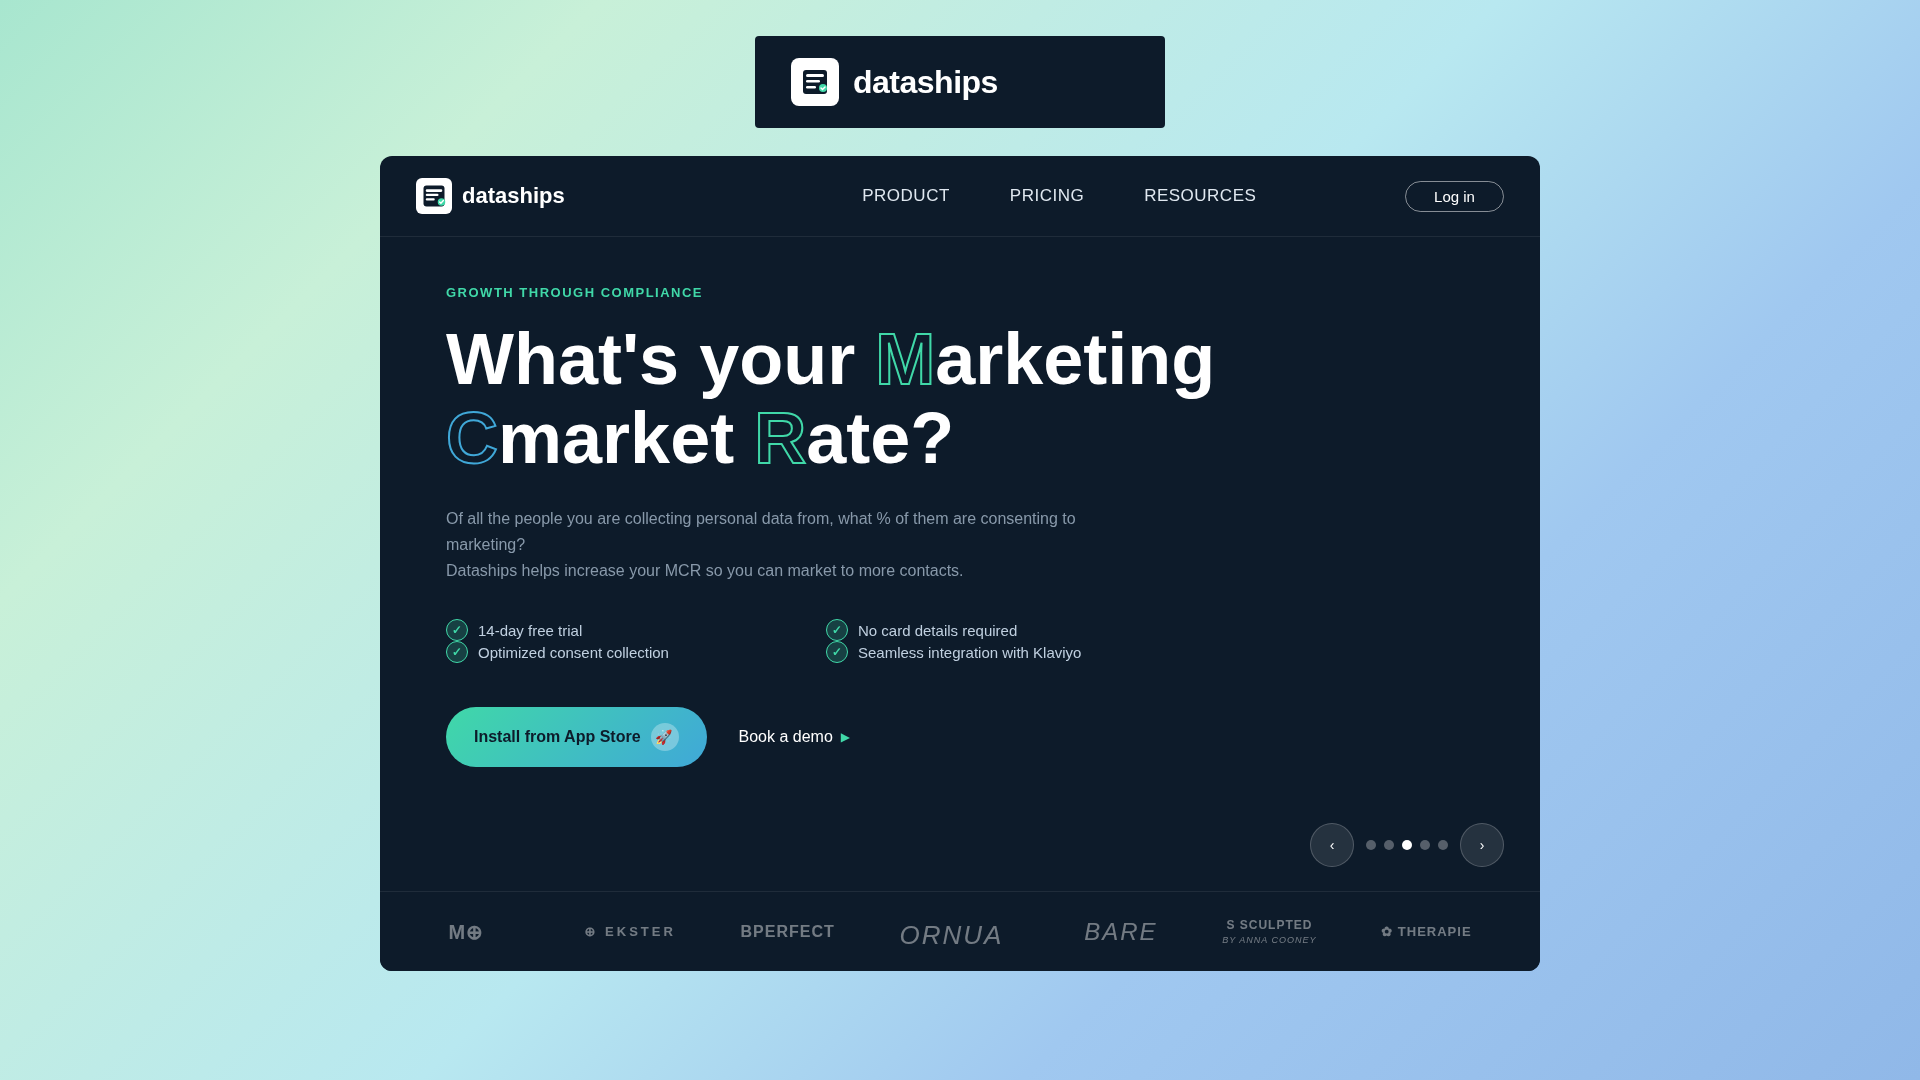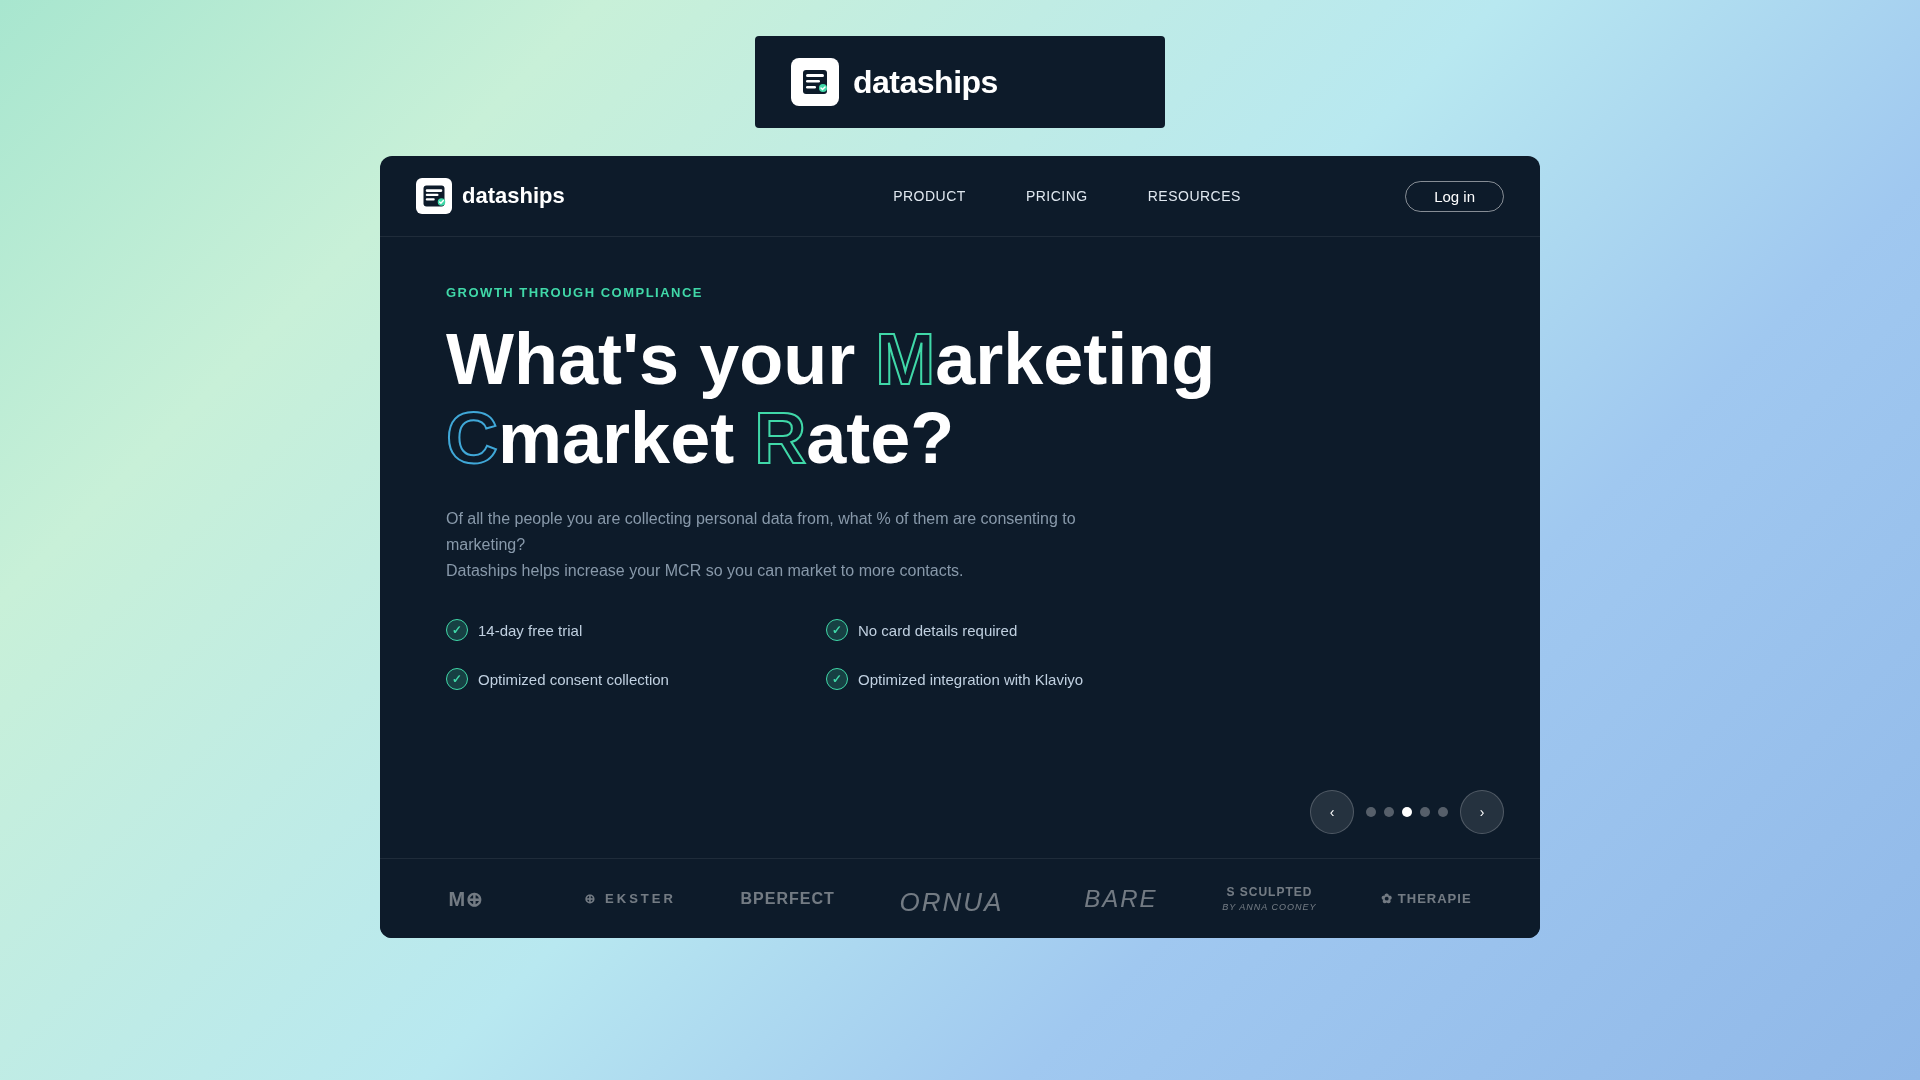--- a/index.html
+++ b/index.html
@@ -92,21 +92,21 @@
     }
 
     .nav-links {
       display: flex;
       gap: 60px;
       margin: 0 auto;
     }
 
     .nav-link {
       color: #e0e8f0;
-      font-size: 14px;
+      font-size: 17px;
       font-weight: 500;
       letter-spacing: 0.5px;
       cursor: pointer;
       text-decoration: none;
     }
 
     .nav-login {
       border: 1.5px solid rgba(255,255,255,0.5);
       color: white;
       background: transparent;
@@ -163,21 +163,21 @@
       font-size: 16px;
       line-height: 1.6;
       max-width: 700px;
       margin-bottom: 36px;
     }
 
     
     .features-grid {
       display: grid;
       grid-template-columns: 1fr 1fr;
-      gap: 27px 80px;
+      gap: 0 80px;
       max-width: 680px;
       margin-bottom: 44px;
     }
 
     .feature-item {
       display: flex;
       align-items: center;
       gap: 10px;
       color: #c0d0e0;
       font-size: 15px;
@@ -402,24 +402,33 @@
       <div class="feature-item">
         <div class="check-icon"></div>
         <span>No card details required</span>
       </div>
       <div class="feature-item">
         <div class="check-icon"></div>
         <span>Optimized consent collection</span>
       </div>
       <div class="feature-item">
         <div class="check-icon"></div>
-        <span>Optimized integration with Klaviyo</span>
+        <span>Seamless integration with Klaviyo</span>
       </div>
     </div>
 
+    <div class="cta-row">
+      <button class="btn-install">
+        <span>Install from App Store</span>
+        <div class="rocket-icon">🚀</div>
+      </button>
+      <button class="btn-demo">
+        <span>Book a demo</span>
+      </button>
+    </div>
   </div>
 
   <div class="pagination-row">
     <button class="nav-arrow">‹</button>
     <div class="dots">
       <div class="dot"></div>
       <div class="dot"></div>
       <div class="dot active"></div>
       <div class="dot"></div>
       <div class="dot"></div>

